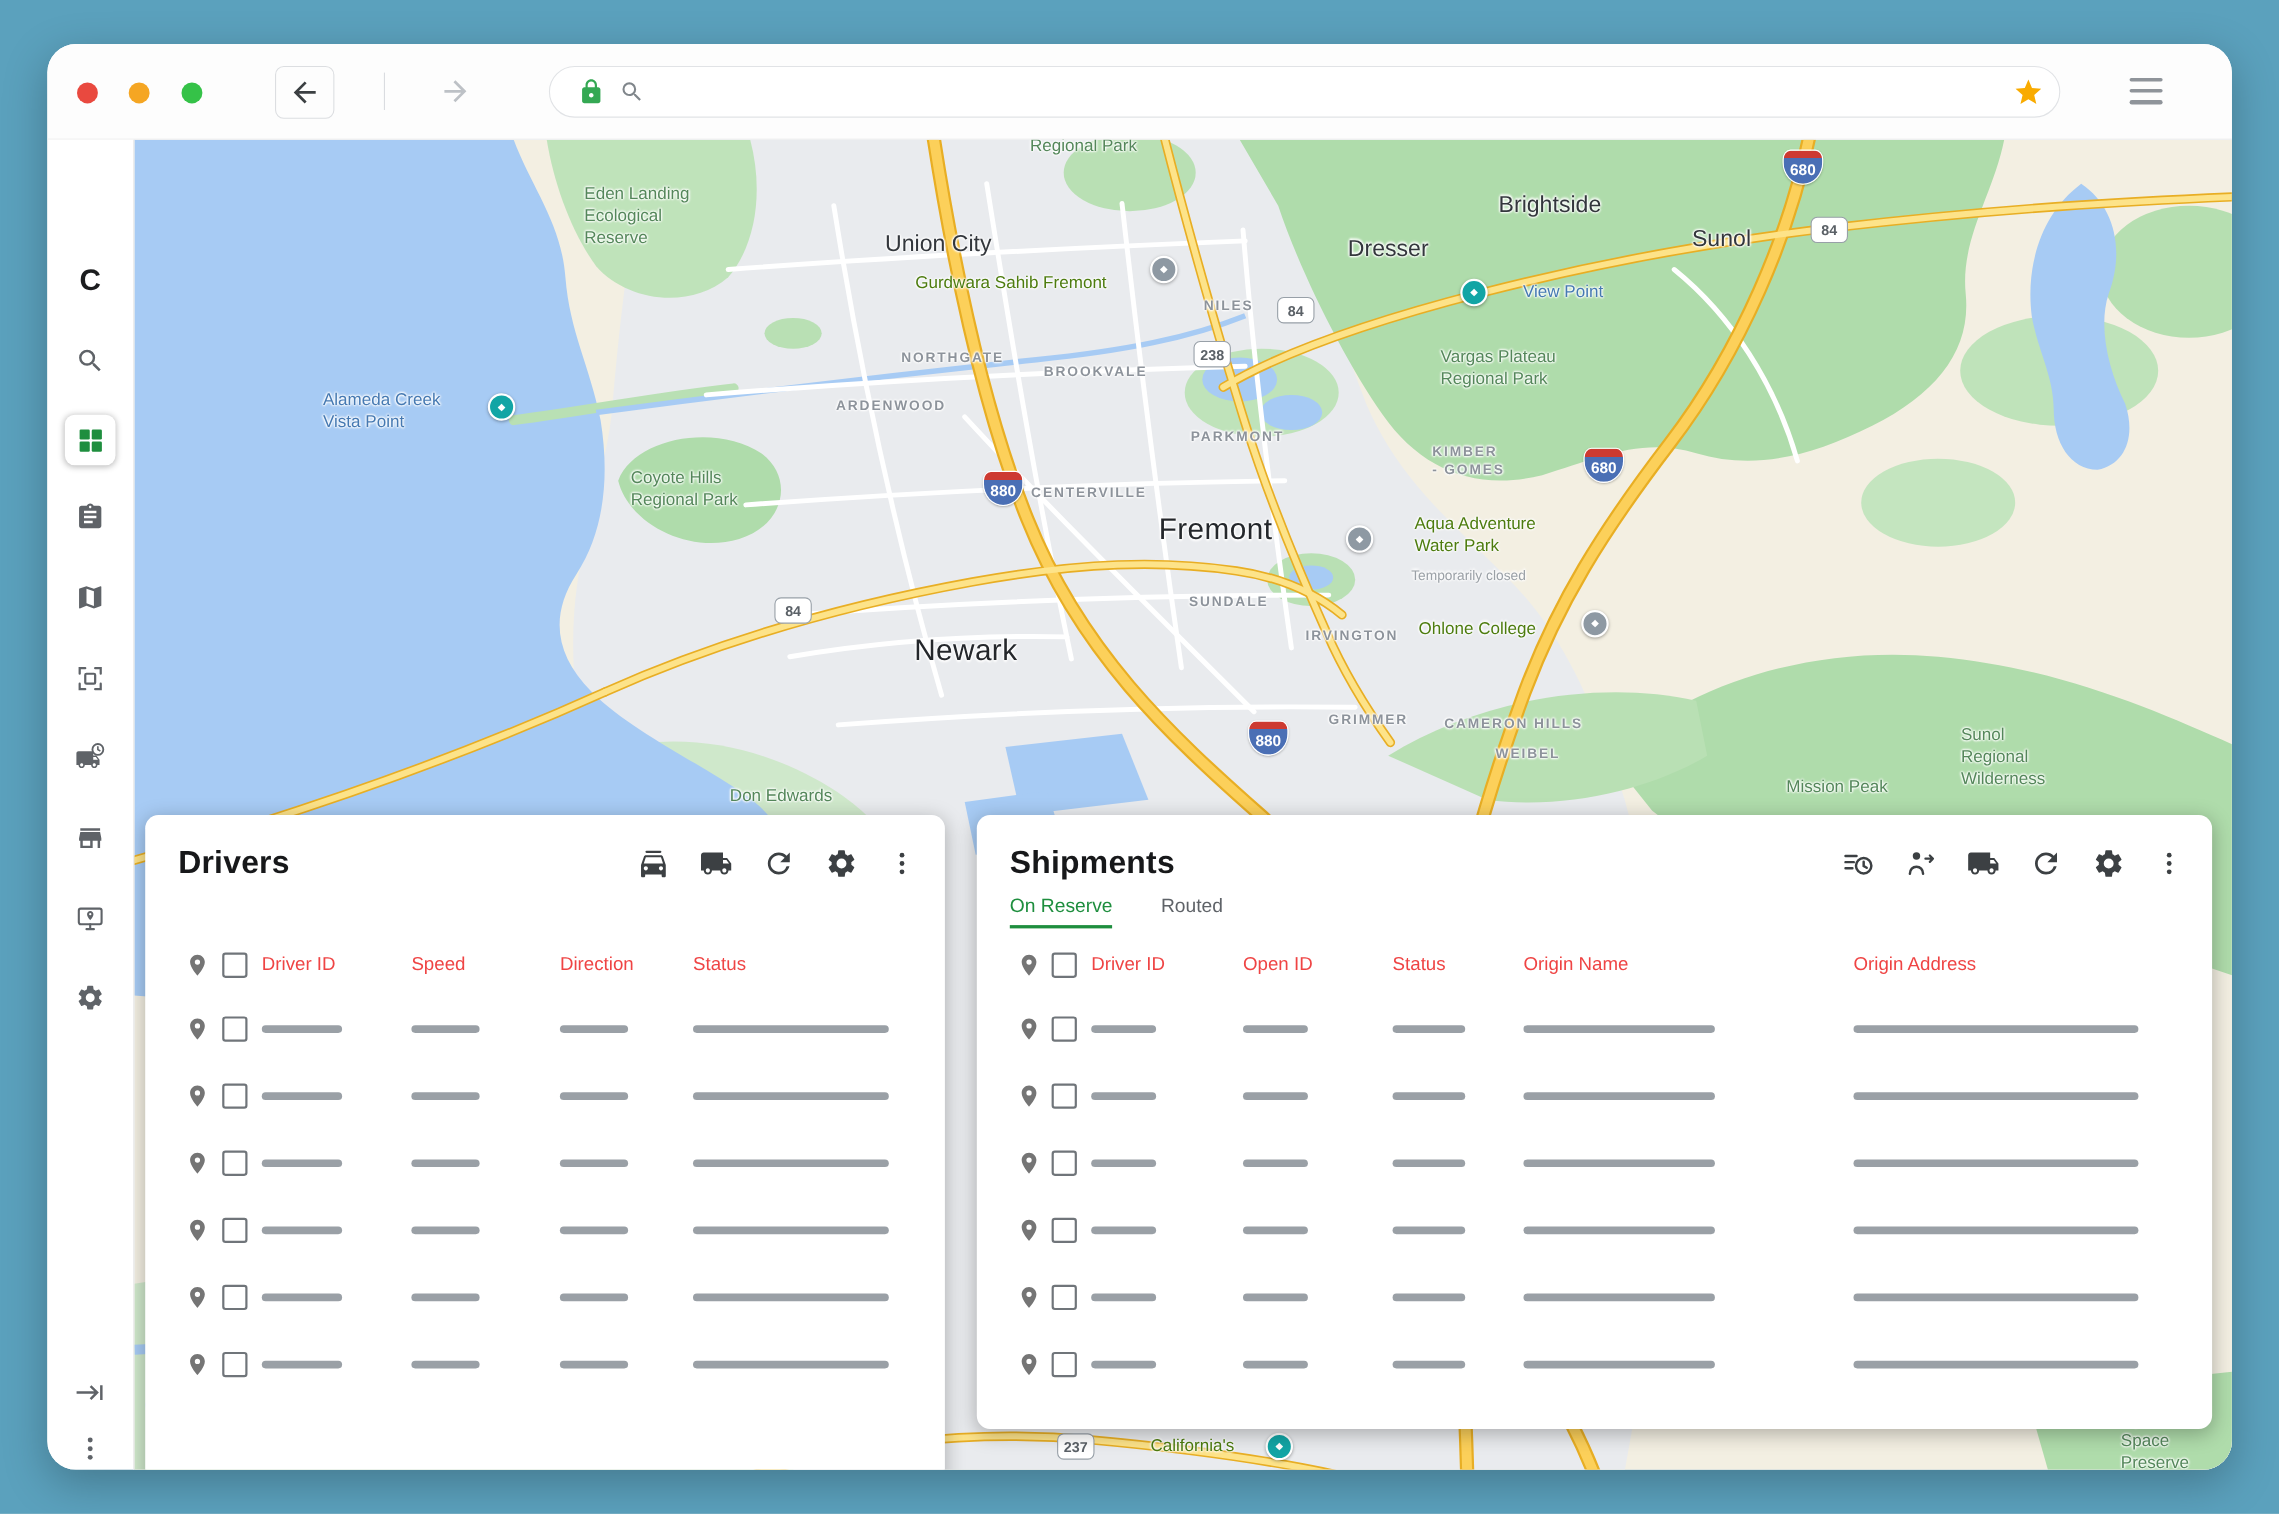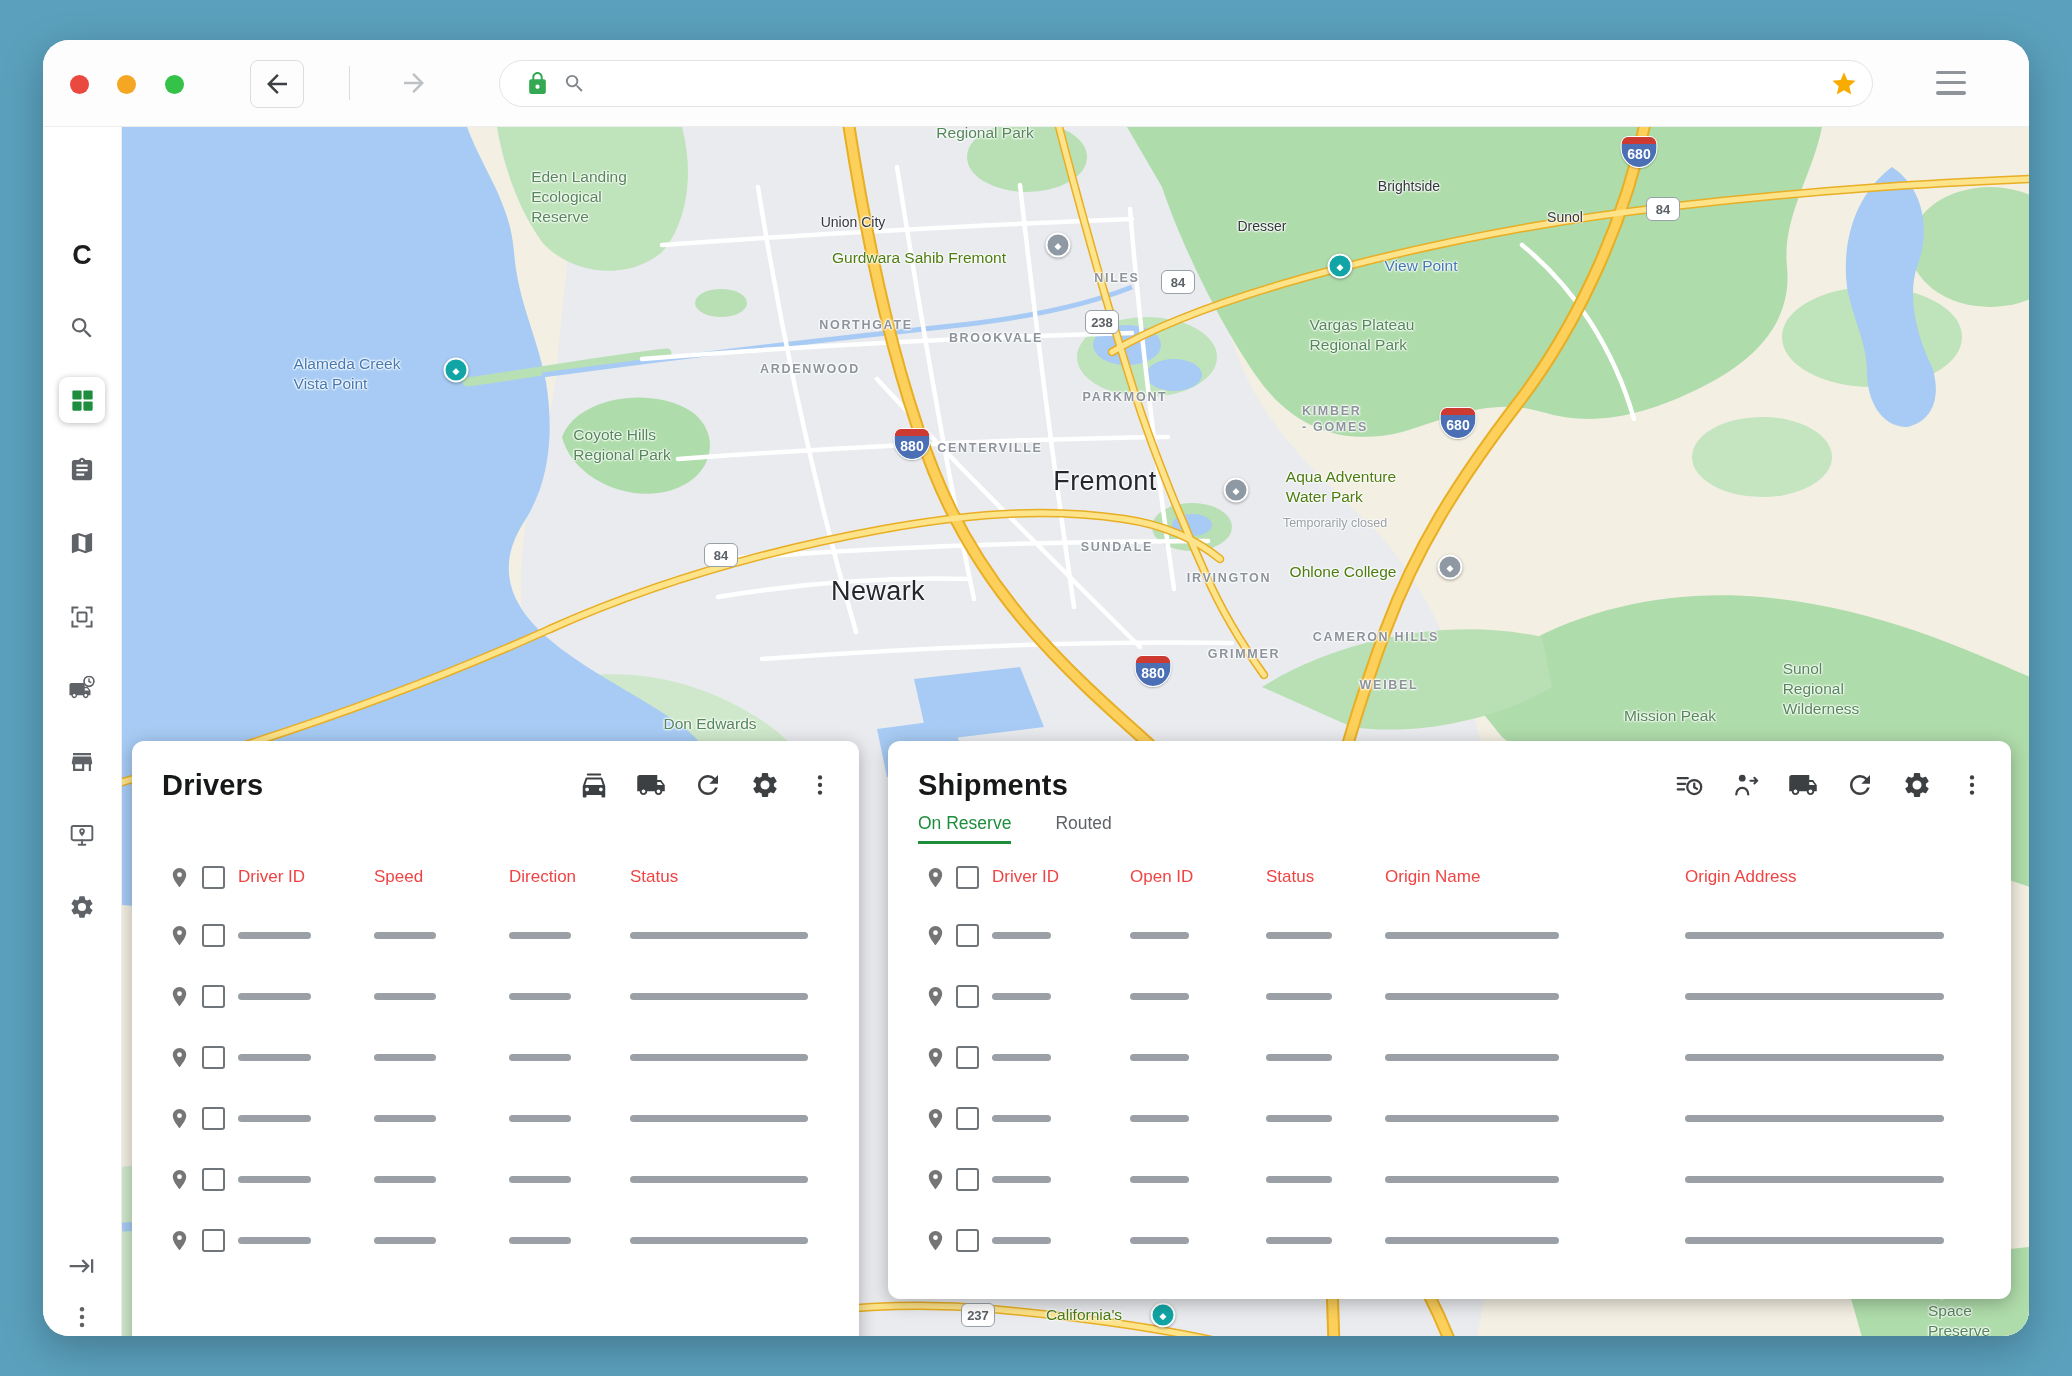--- a/index.html
+++ b/index.html
@@ -32,21 +32,21 @@
   .sb.logo{font-size:27px;font-weight:700;color:#1c1d1f;}
   .sb.active{width:46px;height:46px;background:#fff;border-radius:9px;box-shadow:0 1px 6px rgba(0,0,0,.28);}
   .sb.active .ic{color:#1e8e3e;}
   .map-area{position:relative;flex:1;overflow:hidden;background:#e9ebee;}
   .map-svg{position:absolute;left:0;top:0;width:1908px;height:1210px;}
   #map-labels{position:absolute;left:0;top:0;width:1908px;height:1210px;z-index:5;}
   
   .lbl{position:absolute;transform:translate(-50%,-50%);white-space:pre-line;line-height:1.3;pointer-events:none;
     text-shadow:0 1px 2px #fff,0 -1px 2px #fff,1px 0 2px #fff,-1px 0 2px #fff;}
   .lbl.city{font-size:27px;color:#24272b;font-weight:500;letter-spacing:.4px;}
-  .lbl.town{font-size:14px;color:#33373c;font-weight:500;}
+  .lbl.town{font-size:21px;color:#33373c;font-weight:500;}
   .lbl.hood{font-size:12.5px;color:#8d939b;font-weight:700;letter-spacing:1.7px;}
   .lbl.park{font-size:15.5px;color:#54875a;font-weight:500;}
   .lbl.blue{font-size:15.5px;color:#4579b2;font-weight:500;}
   .lbl.poi{font-size:15.5px;color:#4d7c0f;font-weight:500;}
   .lbl.closed{font-size:12.5px;color:#9aa0a6;}
   .poi-dot{position:absolute;width:21px;height:21px;border-radius:50%;transform:translate(-50%,-50%);
     border:2px solid #fff;box-shadow:0 1px 3px rgba(0,0,0,.35);display:flex;align-items:center;justify-content:center;}
   .poi-dot.teal{background:#12a5a5}.poi-dot.gray{background:#8e99a3}
   .poi-dot::after{content:"◆";color:#fff;font-size:9px;}
   .shield{position:absolute;transform:translate(-50%,-50%);display:flex;align-items:center;justify-content:center;font-weight:700;z-index:6;}
@@ -377,21 +377,21 @@
             <div class="lbl hood" style="left: 868px; top: 321px;">CENTERVILLE</div>
             <div class="lbl city" style="left: 983px; top: 355px;">Fremont</div>
             <div class="lbl poi" style="left: 1219px; top: 360px;">Aqua Adventure
 Water Park</div>
             <div class="lbl closed" style="left: 1213px; top: 396px;">Temporarily closed</div>
             <div class="lbl hood" style="left: 995px; top: 420px;">SUNDALE</div>
             <div class="lbl city" style="left: 756px; top: 465px;">Newark</div>
             <div class="lbl hood" style="left: 1107px; top: 451px;">IRVINGTON</div>
             <div class="lbl poi" style="left: 1221px; top: 445px;">Ohlone College</div>
             <div class="lbl hood" style="left: 1122px; top: 527px;">GRIMMER</div>
-            <div class="lbl hood" style="left: 1246px; top: 510px; padding-left: 16px;">CAMERON HILLS</div>
+            <div class="lbl hood" style="left: 1246px; top: 531px; padding-left: 16px;">CAMERON HILLS</div>
             <div class="lbl park" style="left: 588px; top: 597px;">Don Edwards</div>
             <div class="lbl hood" style="left: 1267px; top: 558px;">WEIBEL</div>
             <div class="lbl park" style="left: 1548px; top: 589px;">Mission Peak</div>
             <div class="lbl park" style="left: 1699px; top: 562px;">Sunol
 Regional
 Wilderness</div>
             <div class="lbl poi" style="left: 962px; top: 1188px;">California's</div>
             <div class="lbl park" style="left: 1840px; top: 1184px;">Open Space
 Preserve</div>
             <div class="shield i" style="left: 1517px; top: 25px;">680</div>

